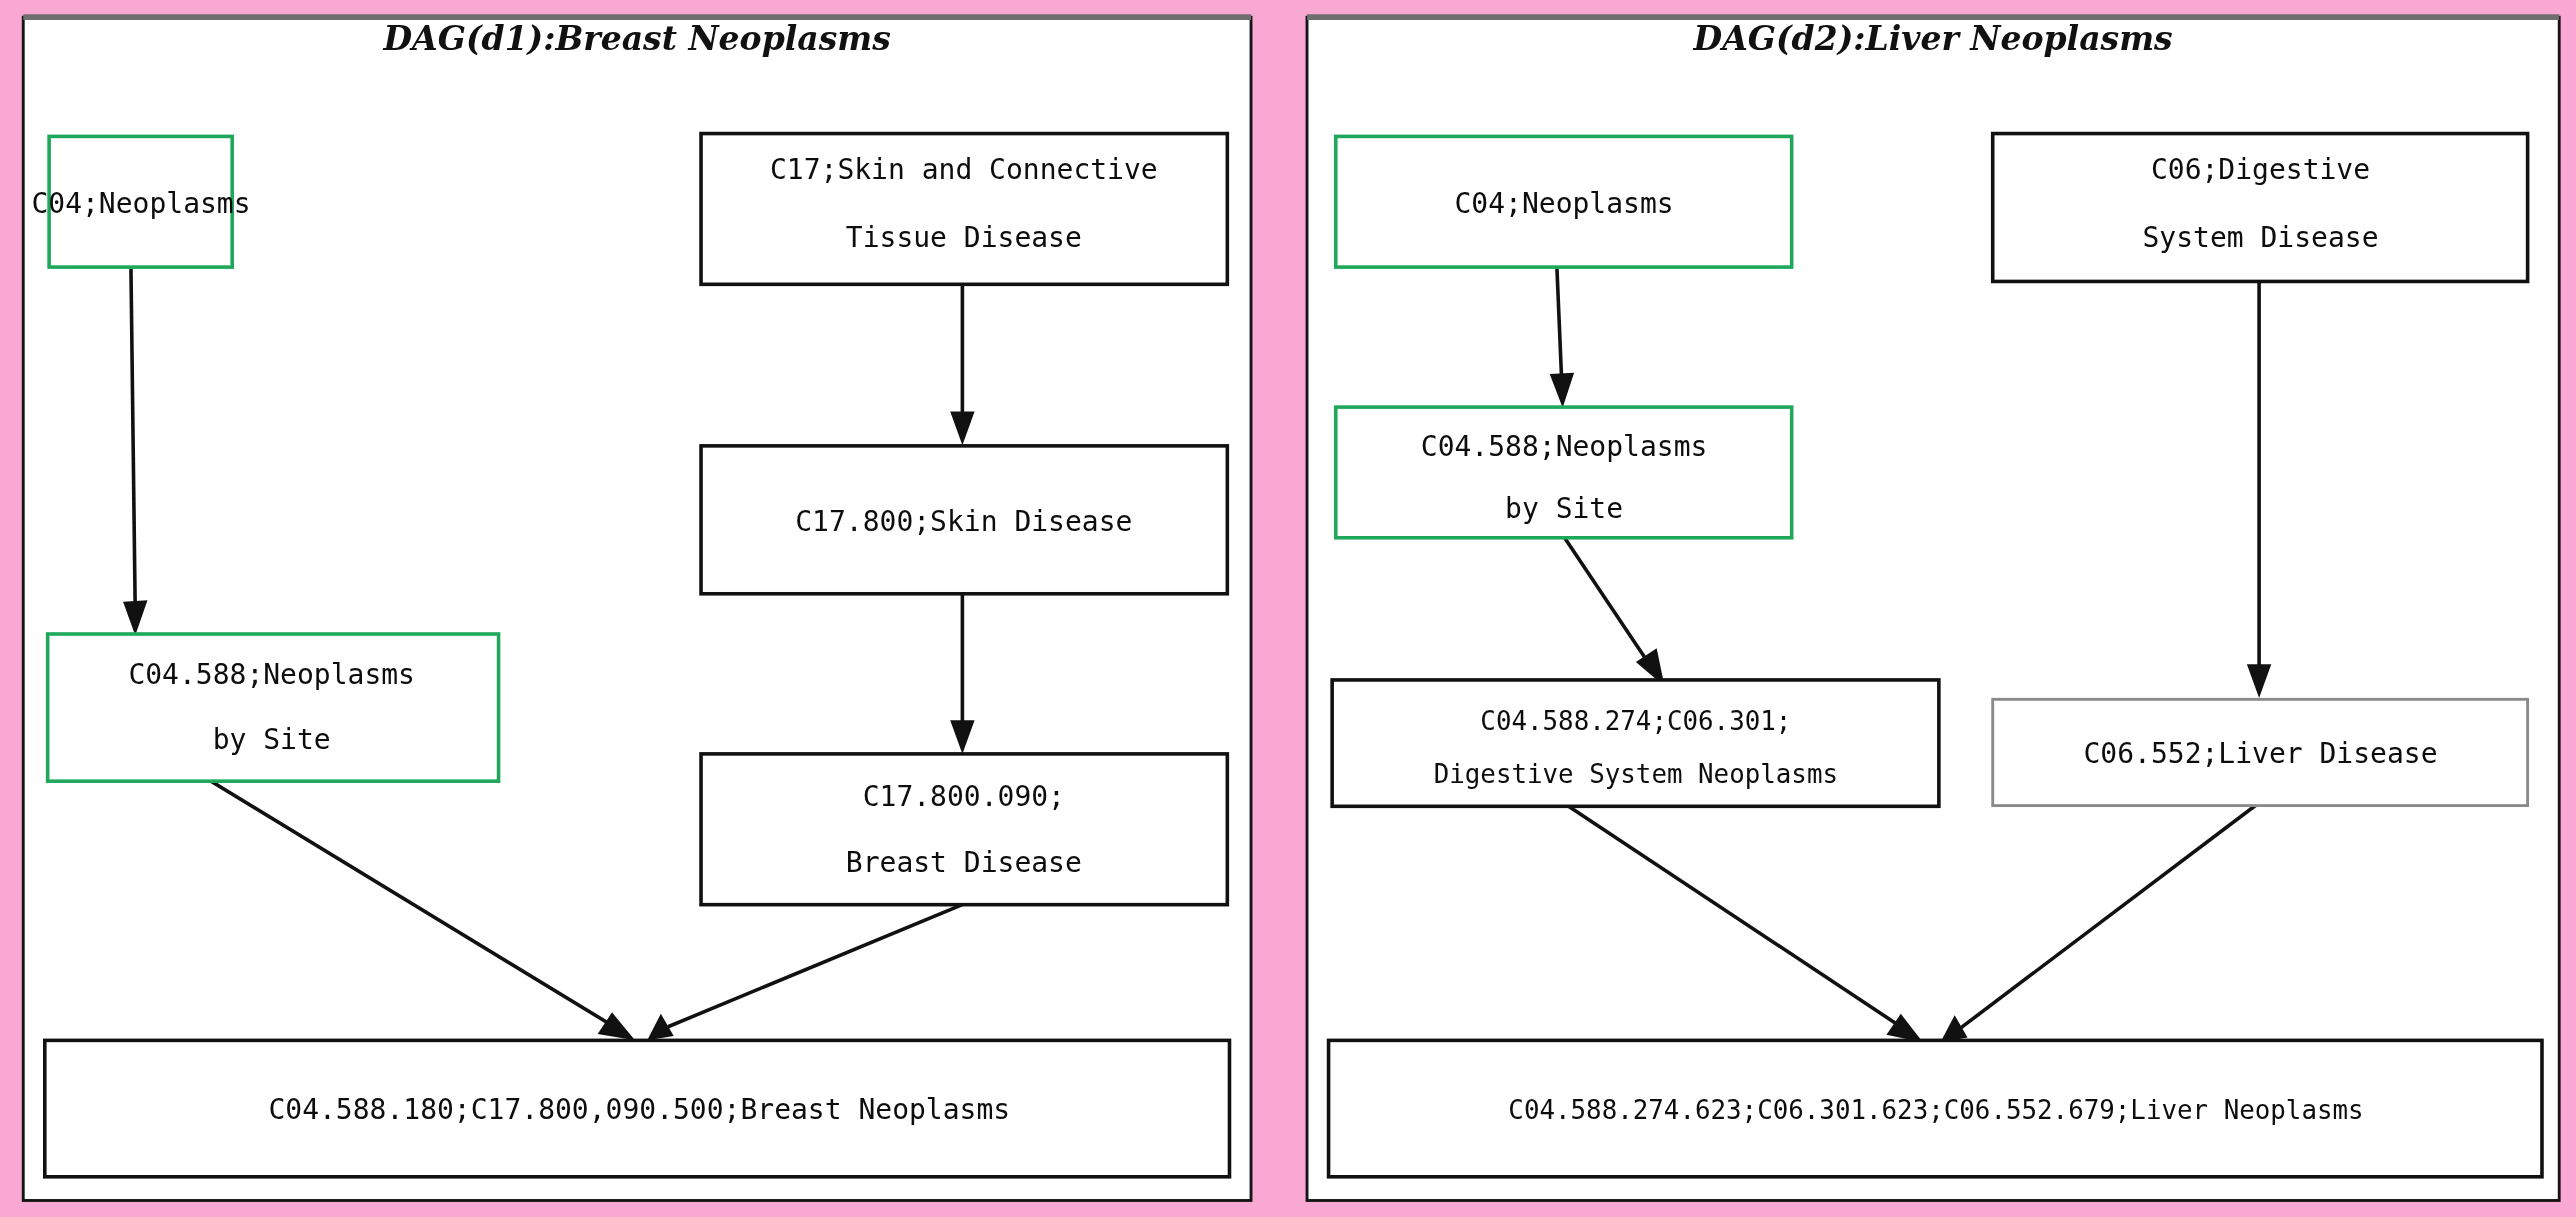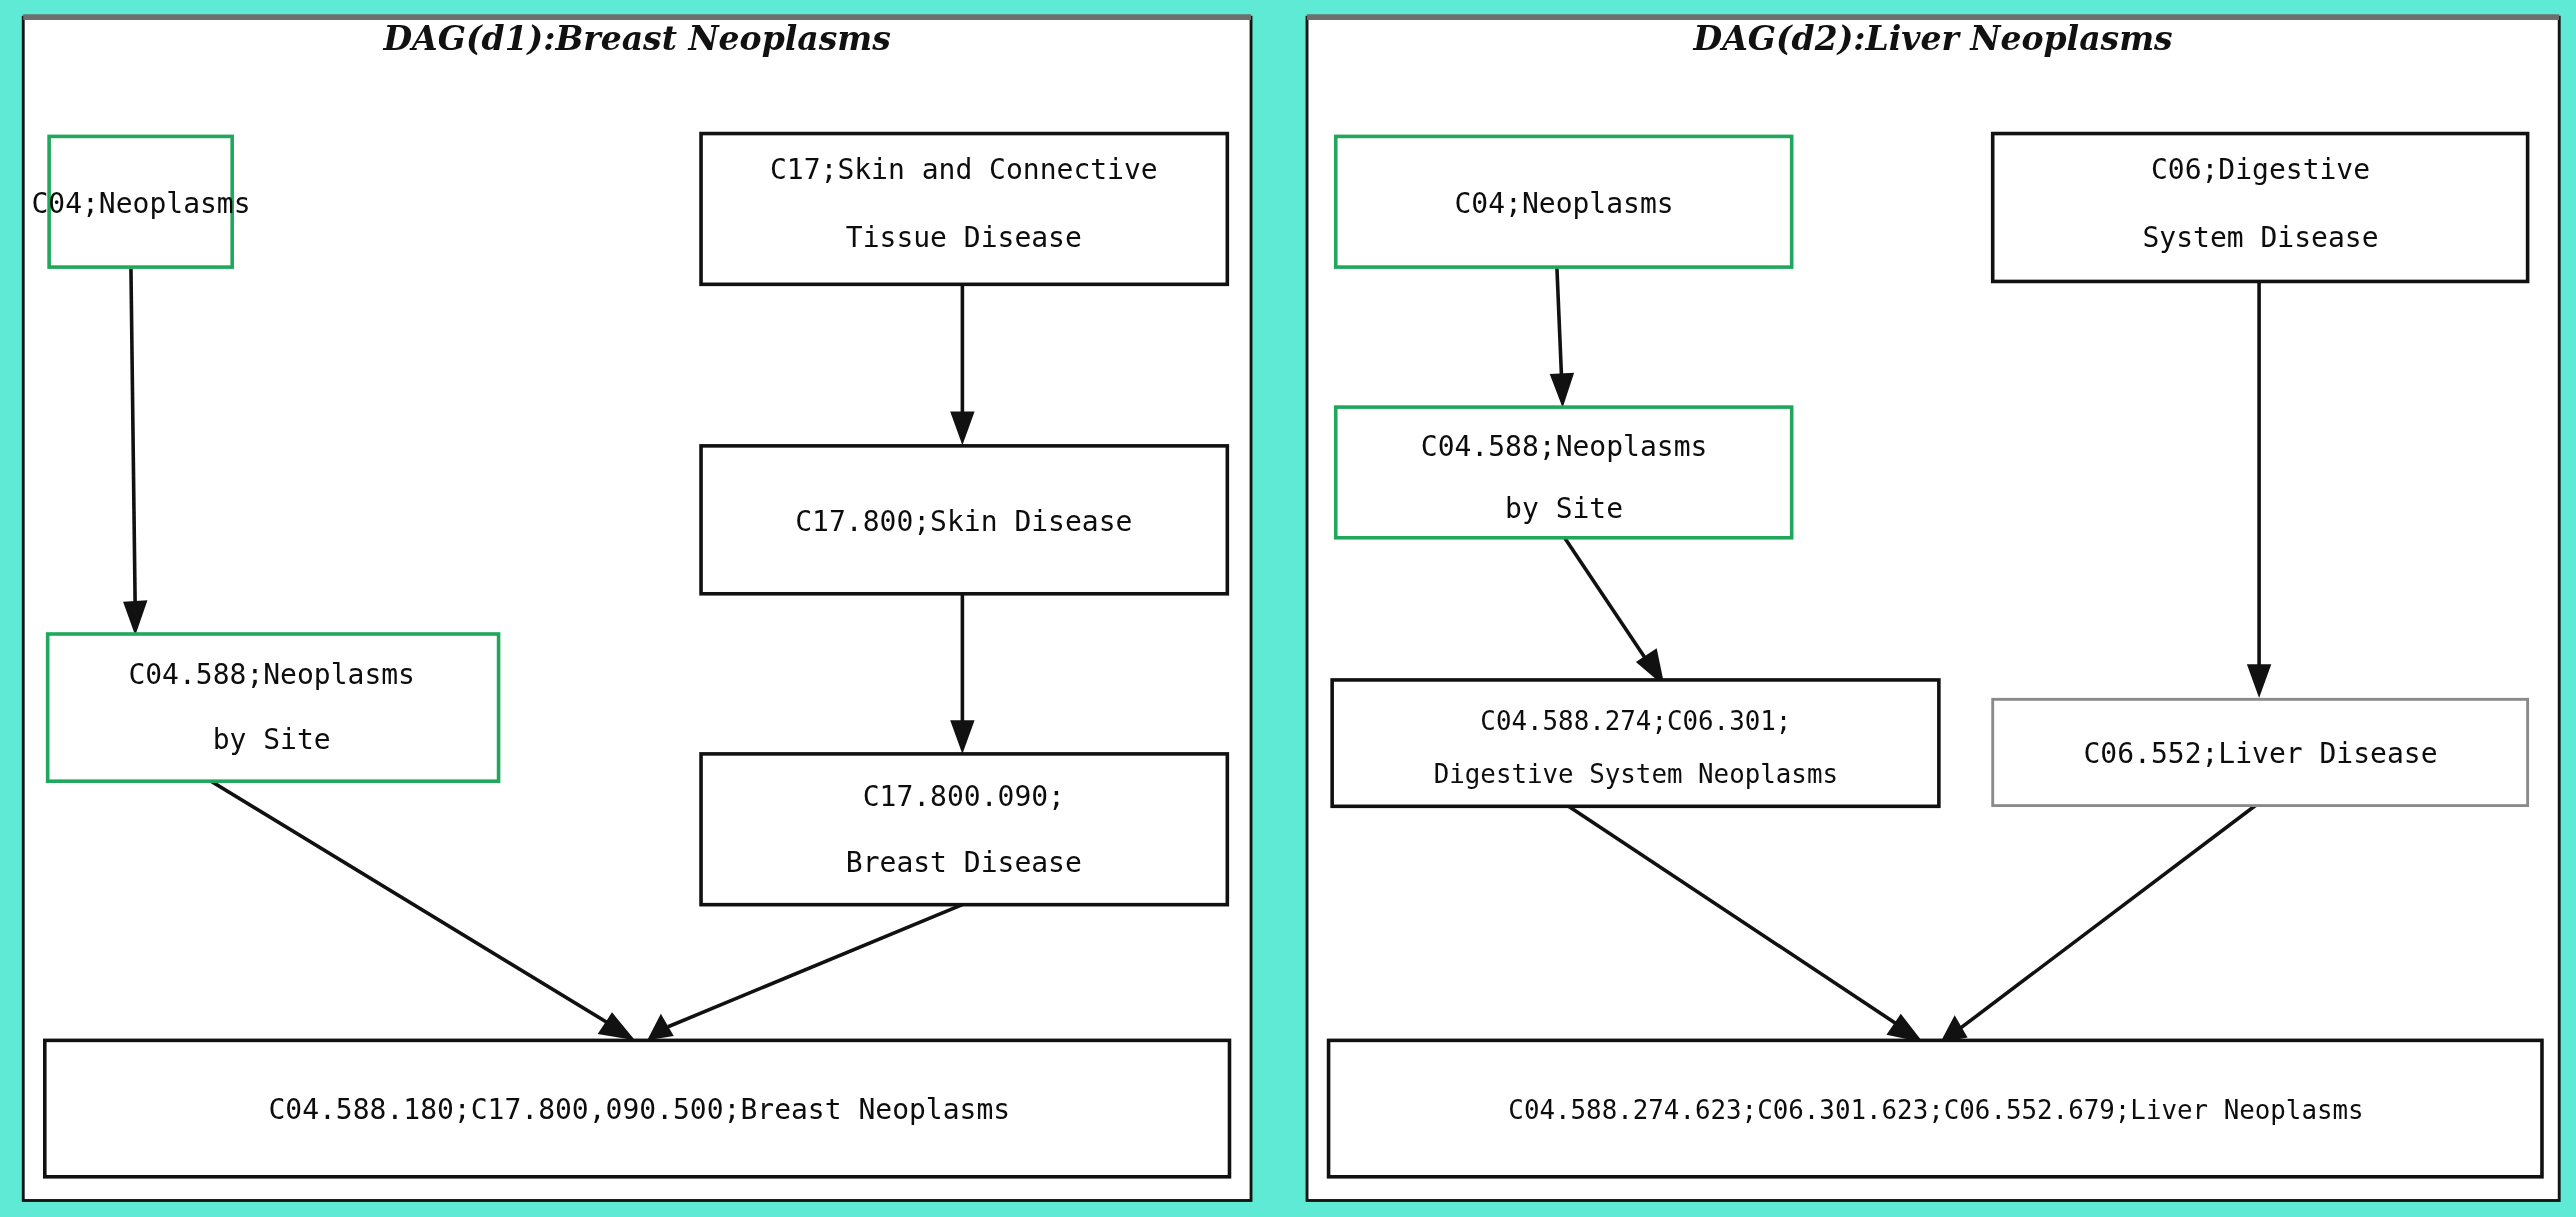--- a/index.html
+++ b/index.html
@@ -8,21 +8,21 @@
     padding: 0;
     background: #ffffff;
   }
   body {
     font-family: "DejaVu Sans Mono", monospace;
   }
   #stage {
     position: relative;
     width: 2576px;
     height: 1217px;
-    background: #5eead4;
+    background: #f9a8d4;
     overflow: hidden;
   }
   #canvas {
     position: absolute;
     top: 0;
     left: 0;
     width: 2576px;
     height: 1217px;
   }
   .panel-frame {

